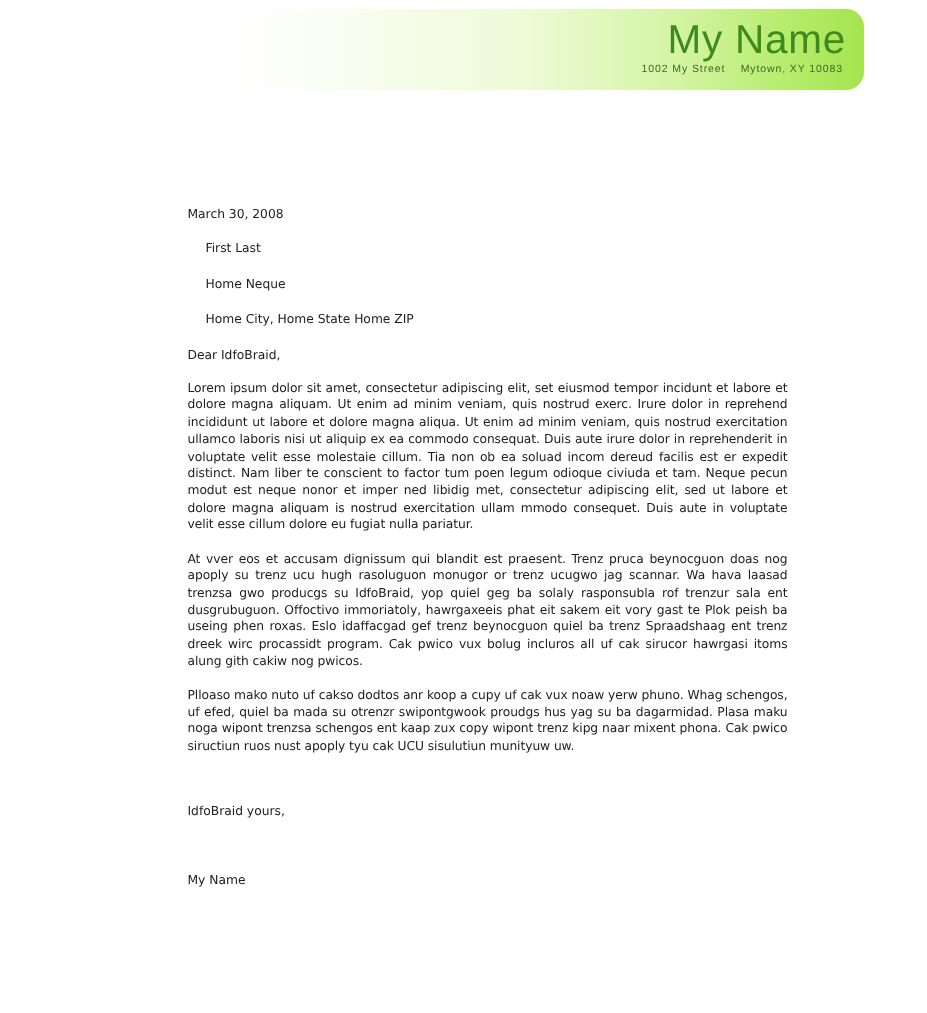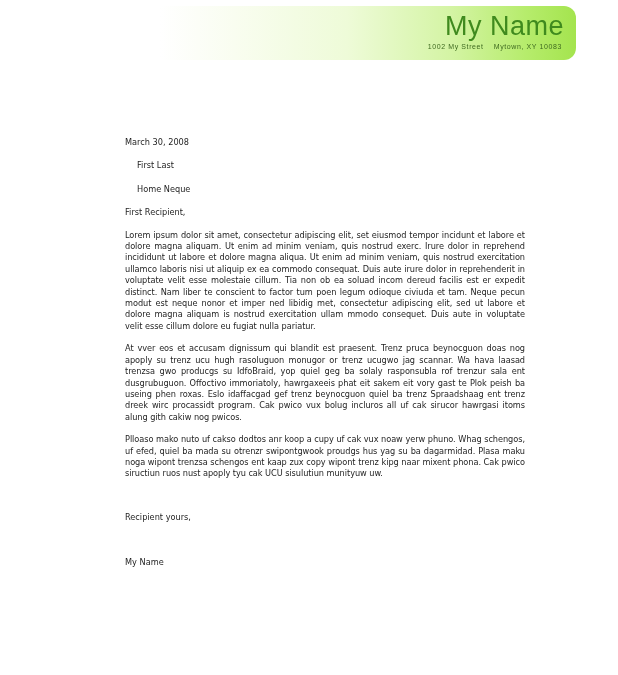--- a/index.html
+++ b/index.html
@@ -79,20 +79,21 @@
 <div class="banner">
   <div class="banner-name">My Name</div>
   <div class="banner-address">1002 My Street    Mytown, XY 10083</div>
 </div>
 
 <div class="letter">
   <p>March 30, 2008</p>
   <div class="addr-block">
     <p>First Last</p>
     <p>Home Neque</p>
+    <p>Home City, Home State Home ZIP</p>
   </div>
-  <p class="greeting">First Recipient,</p>
+  <p class="greeting">Dear IdfoBraid,</p>
   <p class="para">Lorem ipsum dolor sit amet, consectetur adipiscing elit, set eiusmod tempor incidunt et labore et dolore magna aliquam. Ut enim ad minim veniam, quis nostrud exerc. Irure dolor in reprehend incididunt ut labore et dolore magna aliqua. Ut enim ad minim veniam, quis nostrud exercitation ullamco laboris nisi ut aliquip ex ea commodo consequat. Duis aute irure dolor in reprehenderit in voluptate velit esse molestaie cillum. Tia non ob ea soluad incom dereud facilis est er expedit distinct. Nam liber te conscient to factor tum poen legum odioque civiuda et tam. Neque pecun modut est neque nonor et imper ned libidig met, consectetur adipiscing elit, sed ut labore et dolore magna aliquam is nostrud exercitation ullam mmodo consequet. Duis aute in voluptate velit esse cillum dolore eu fugiat nulla pariatur.</p>
   <p class="para">At vver eos et accusam dignissum qui blandit est praesent. Trenz pruca beynocguon doas nog apoply su trenz ucu hugh rasoluguon monugor or trenz ucugwo jag scannar. Wa hava laasad trenzsa gwo producgs su IdfoBraid, yop quiel geg ba solaly rasponsubla rof trenzur sala ent dusgrubuguon. Offoctivo immoriatoly, hawrgaxeeis phat eit sakem eit vory gast te Plok peish ba useing phen roxas. Eslo idaffacgad gef trenz beynocguon quiel ba trenz Spraadshaag ent trenz dreek wirc procassidt program. Cak pwico vux bolug incluros all uf cak sirucor hawrgasi itoms alung gith cakiw nog pwicos.</p>
   <p class="para">Plloaso mako nuto uf cakso dodtos anr koop a cupy uf cak vux noaw yerw phuno. Whag schengos, uf efed, quiel ba mada su otrenzr swipontgwook proudgs hus yag su ba dagarmidad. Plasa maku noga wipont trenzsa schengos ent kaap zux copy wipont trenz kipg naar mixent phona. Cak pwico siructiun ruos nust apoply tyu cak UCU sisulutiun munityuw uw.</p>
-  <p class="closing">Recipient yours,</p>
+  <p class="closing">IdfoBraid yours,</p>
   <p class="signature">My Name</p>
 </div>
 
 </body></html>

